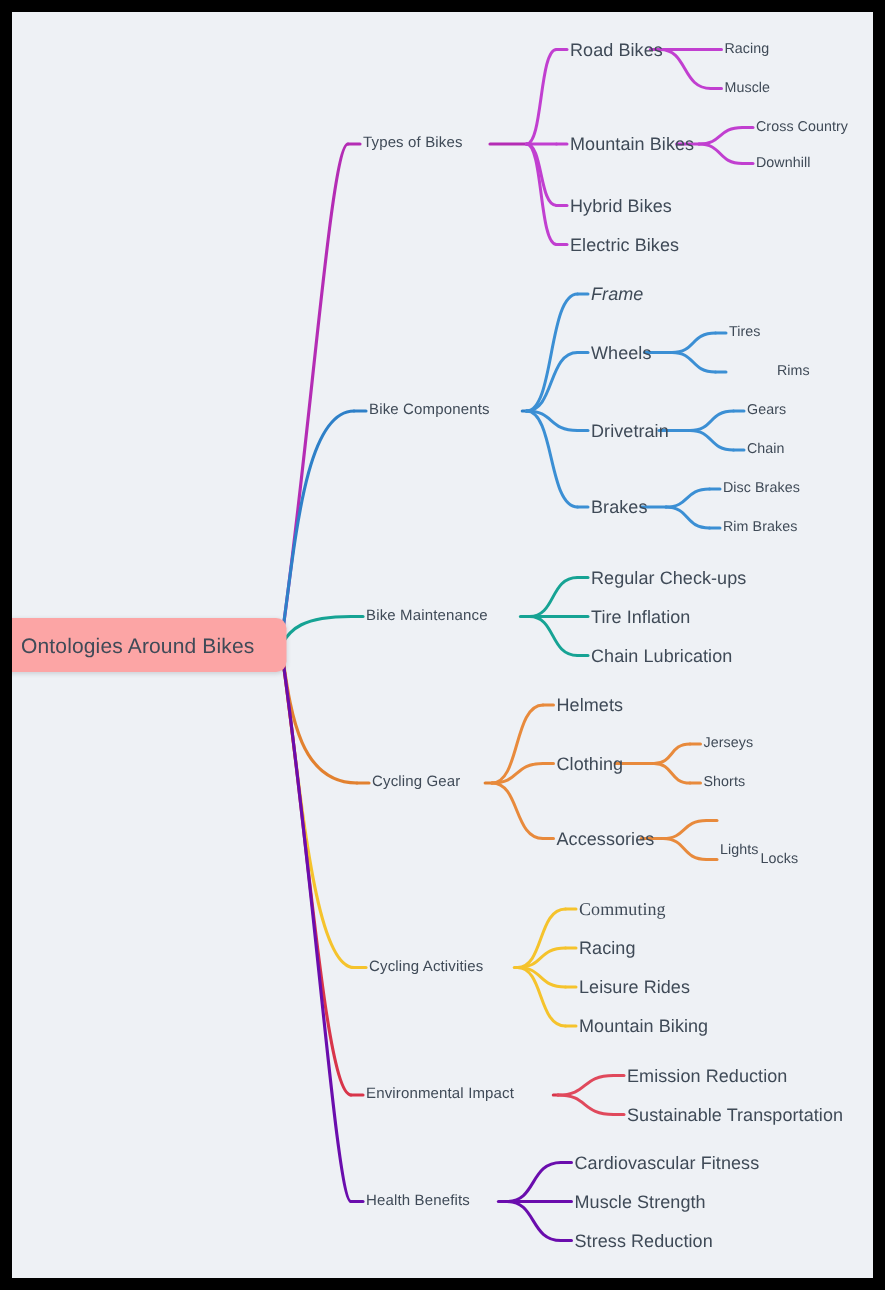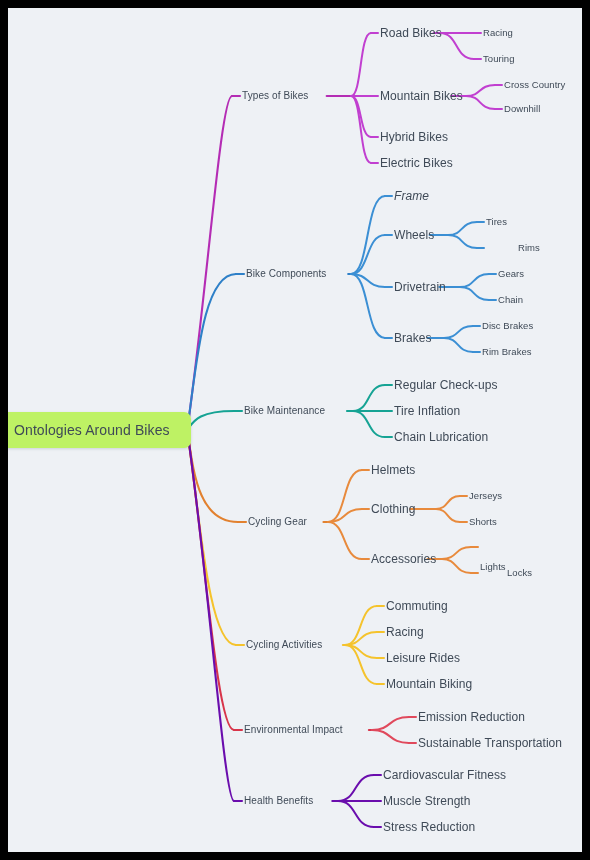--- a/index.html
+++ b/index.html
@@ -23,21 +23,21 @@
     white-space:nowrap;
     color:#3f4a57;
     line-height:1;
     transform:translateY(-50%);
   }
   .lvl1 { font-size:10px; font-weight:400; letter-spacing:.1px; }
   .lvl2 { font-size:12px; font-weight:400; letter-spacing:.05px; }
   .lvl3 { font-size:9.5px; font-weight:400; letter-spacing:.05px; }
   #root-node {
     position:absolute;
-    background:#bef264;
+    background:#fca5a5;
     border-radius:7px;
     box-shadow:0 1px 3px rgba(40,50,65,.16);
     display:flex; align-items:center;
     padding:0 14px;
   }
   #root-node span {
     font-size:14px; color:#3f4a57; white-space:nowrap; letter-spacing:.1px;
   }
 </style>
 </head>
@@ -146,21 +146,21 @@
         <path d="M366,767 L373,767" stroke="#6a0dad" stroke-width="2" fill="none" stroke-linecap="round"></path>
         <path d="M330,793 C349.8,793 345.12,793 366,793" stroke="#6a0dad" stroke-width="2" fill="none" stroke-linecap="round"></path>
         <path d="M366,793 L373,793" stroke="#6a0dad" stroke-width="2" fill="none" stroke-linecap="round"></path>
         <path d="M330,793 C349.8,793 345.12,819 366,819" stroke="#6a0dad" stroke-width="2" fill="none" stroke-linecap="round"></path>
         <path d="M366,819 L373,819" stroke="#6a0dad" stroke-width="2" fill="none" stroke-linecap="round"></path>
       </svg>
     <div id="labels">
         <span class="node-label lvl1" style="left: 234px; top: 88px;">Types of Bikes</span>
         <span class="node-label lvl2" style="left: 372px; top: 25px;">Road Bikes</span>
         <span class="node-label lvl3" style="left: 475px; top: 25px;">Racing</span>
-        <span class="node-label lvl3" style="left: 475px; top: 51px;">Touring</span>
+        <span class="node-label lvl3" style="left: 475px; top: 51px;">Muscle</span>
         <span class="node-label lvl2" style="left: 372px; top: 88px;">Mountain Bikes</span>
         <span class="node-label lvl3" style="left: 496px; top: 77px;">Cross Country</span>
         <span class="node-label lvl3" style="left: 496px; top: 101px;">Downhill</span>
         <span class="node-label lvl2" style="left: 372px; top: 129px;">Hybrid Bikes</span>
         <span class="node-label lvl2" style="left: 372px; top: 155px;">Electric Bikes</span>
         <span class="node-label lvl1" style="left: 238px; top: 266px;">Bike Components</span>
         <span class="node-label lvl2" style="left: 386px; top: 188px; font-style: italic;">Frame</span>
         <span class="node-label lvl2" style="left: 386px; top: 227px;">Wheels</span>
         <span class="node-label lvl3" style="left: 478px; top: 214px;">Tires</span>
         <span class="node-label lvl3" style="left: 478px; top: 240px; margin-left: 32px;">Rims</span>
@@ -176,21 +176,21 @@
         <span class="node-label lvl2" style="left: 386px; top: 429px;">Chain Lubrication</span>
         <span class="node-label lvl1" style="left: 240px; top: 514px;">Cycling Gear</span>
         <span class="node-label lvl2" style="left: 363px; top: 462px;">Helmets</span>
         <span class="node-label lvl2" style="left: 363px; top: 501px;">Clothing</span>
         <span class="node-label lvl3" style="left: 461px; top: 488px;">Jerseys</span>
         <span class="node-label lvl3" style="left: 461px; top: 514px;">Shorts</span>
         <span class="node-label lvl2" style="left: 363px; top: 551px;">Accessories</span>
         <span class="node-label lvl3" style="left: 472px; top: 539px; margin-top: 20px;">Lights</span>
         <span class="node-label lvl3" style="left: 472px; top: 565px; padding-left: 27px;">Locks</span>
         <span class="node-label lvl1" style="left: 238px; top: 637px;">Cycling Activities</span>
-        <span class="node-label lvl2" style="left: 378px; top: 598px;">Commuting</span>
+        <span class="node-label lvl2" style="left: 378px; top: 598px; font-family: Liberation Serif, serif;">Commuting</span>
         <span class="node-label lvl2" style="left: 378px; top: 624px;">Racing</span>
         <span class="node-label lvl2" style="left: 378px; top: 650px;">Leisure Rides</span>
         <span class="node-label lvl2" style="left: 378px; top: 676px;">Mountain Biking</span>
         <span class="node-label lvl1" style="left: 236px; top: 722px;">Environmental Impact</span>
         <span class="node-label lvl2" style="left: 410px; top: 709px;">Emission Reduction</span>
         <span class="node-label lvl2" style="left: 410px; top: 735px;">Sustainable Transportation</span>
         <span class="node-label lvl1" style="left: 236px; top: 793px;">Health Benefits</span>
         <span class="node-label lvl2" style="left: 375px; top: 767px;">Cardiovascular Fitness</span>
         <span class="node-label lvl2" style="left: 375px; top: 793px;">Muscle Strength</span>
         <span class="node-label lvl2" style="left: 375px; top: 819px;">Stress Reduction</span>

